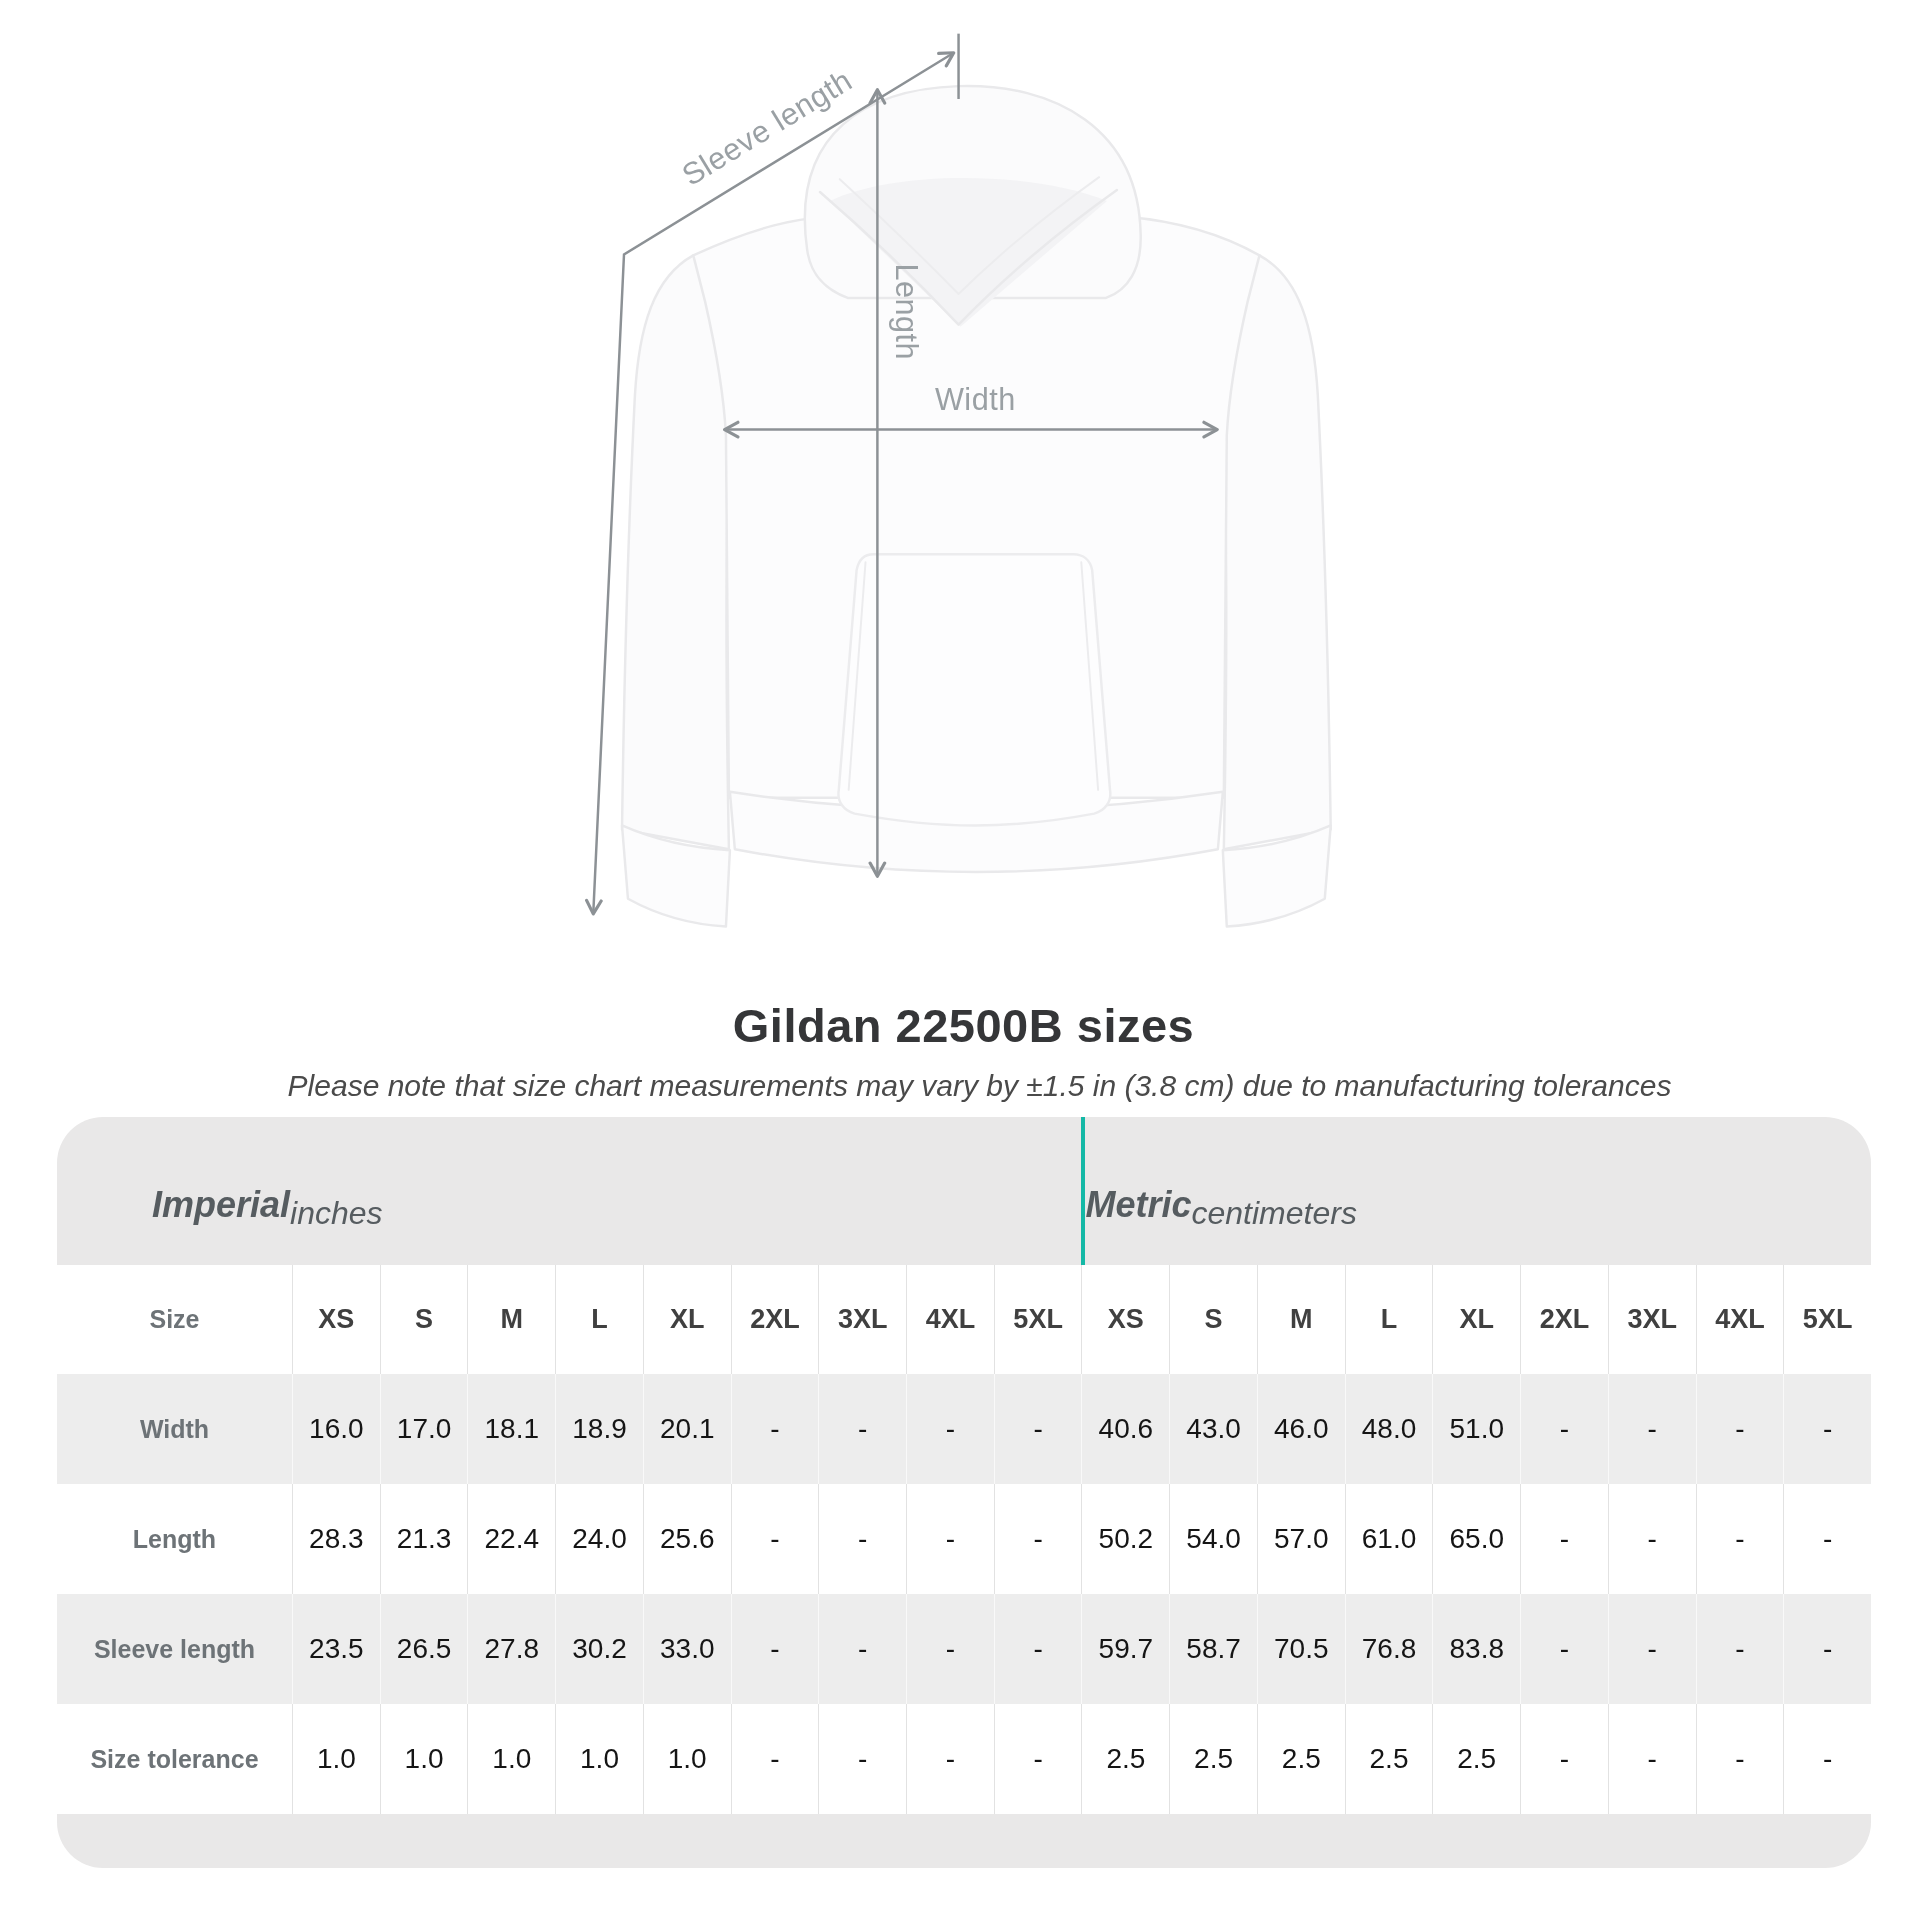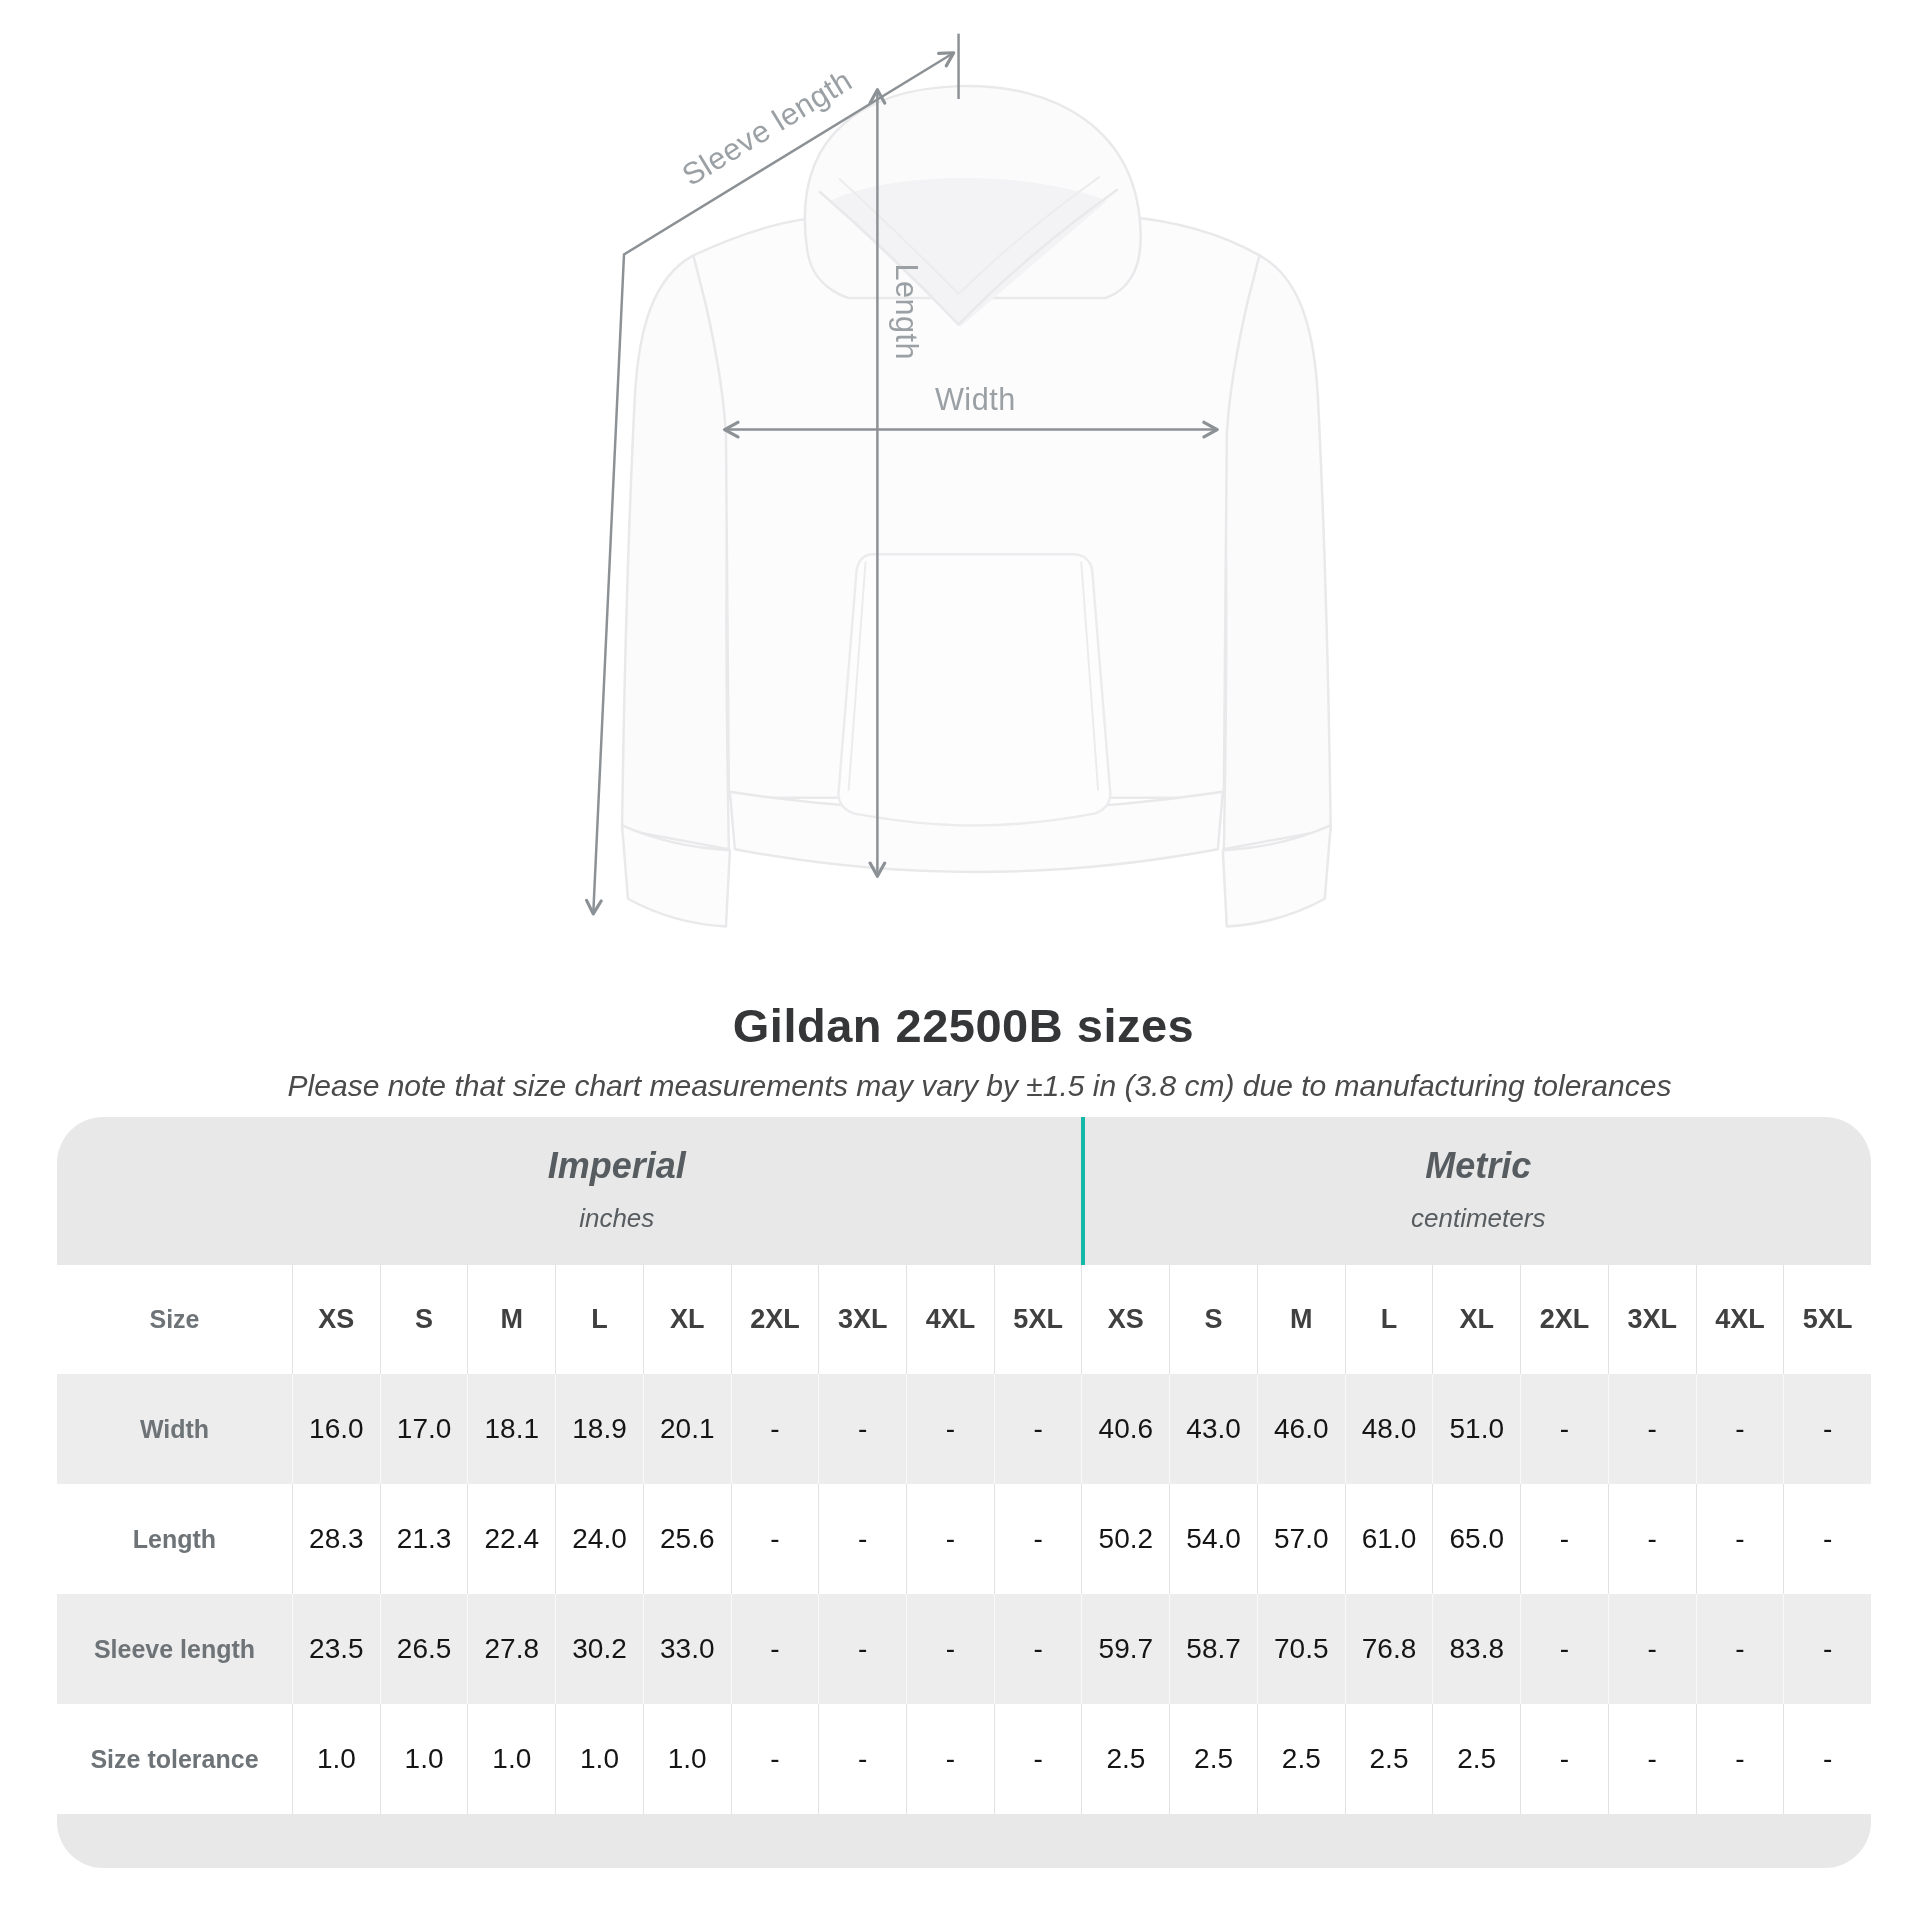--- a/index.html
+++ b/index.html
@@ -16,26 +16,26 @@
   .page-title{position:absolute;top:998px;left:0;width:100%;text-align:center;
               font-size:47px;font-weight:700;color:#353638;margin:0;letter-spacing:0.5px;}
   .tolerance-note{position:absolute;top:1053px;left:0;width:100%;text-align:center;
                   font-style:italic;font-size:30px;color:#4a4a4a;margin:16px;}
 
   
   .size-table{position:absolute;left:57px;top:1117px;width:1814px;
               display:grid;grid-template-columns:235px repeat(18,1fr);
               grid-template-rows:148px 109px 110px 110px 110px 110px 54px;
               border-radius:46px;overflow:hidden;background:#ffffff;}
-  .unit-band{background:#e9e8e8;display:flex;flex-direction:column;align-items:center;
+  .unit-band{background:#e9e8e8;display:flex;flex-direction:row;align-items:center;
              justify-content:flex-start;padding-top:28px;}
   .unit-band.g0{grid-column:1/11;padding-left:95px;}
   .unit-band.g1{grid-column:11/20;border-left:4px solid #14b8a6;}
   .unit-title{font-size:36px;font-weight:700;font-style:italic;color:#565c60;}
-  .unit-sub{font-size:26px;font-style:italic;color:#565c60;margin-top:16px;}
+  .unit-sub{font-size:32px;font-style:italic;color:#565c60;margin-top:16px;}
   .white-row{background:#ffffff;}
   .gray-row{background:#ededed;}
   .rowlab{display:flex;align-items:center;justify-content:center;
           font-weight:700;font-size:25px;color:#6d7377;text-align:center;}
   .szh{display:flex;align-items:center;justify-content:center;
        font-weight:700;font-size:27px;color:#404040;}
   .val{display:flex;align-items:center;justify-content:center;
        font-size:28px;color:#151515;}
   .div{border-left:1px solid #e2e2e2;}
   .gray-row.div{border-left-color:#f9f9f9;}

